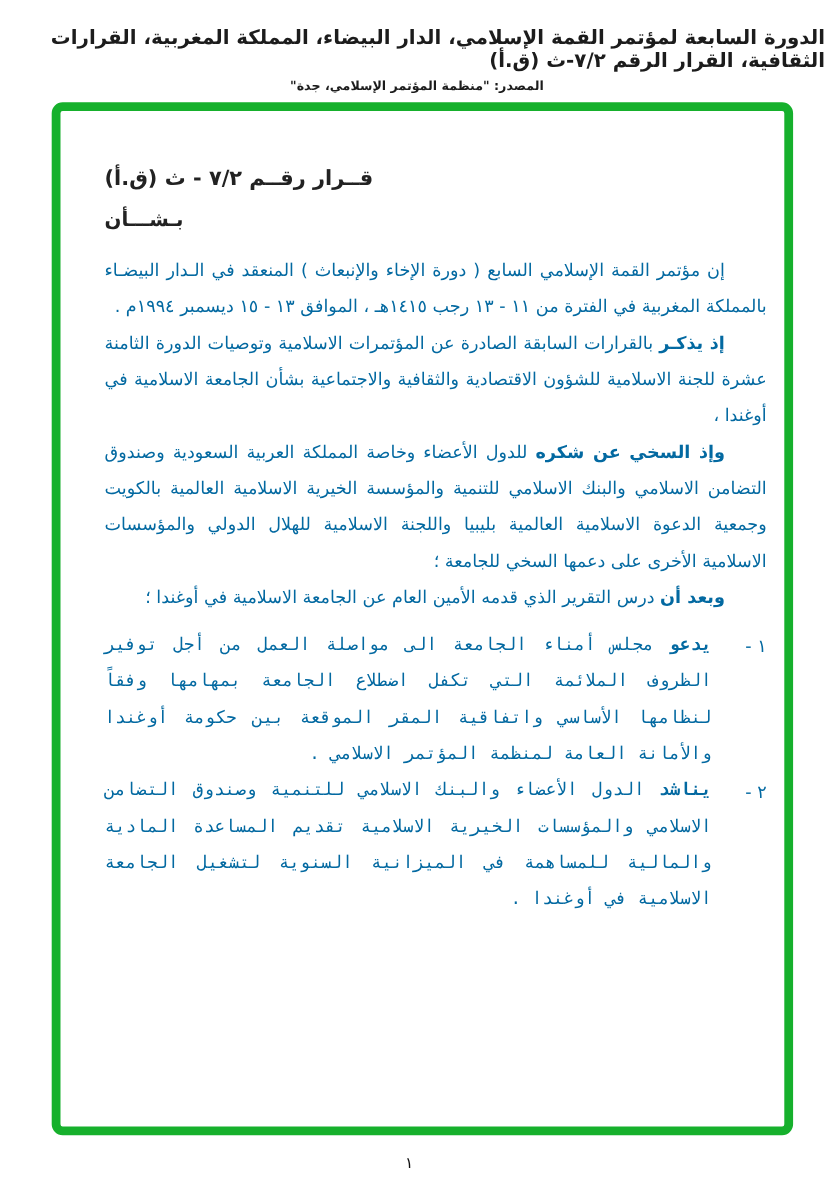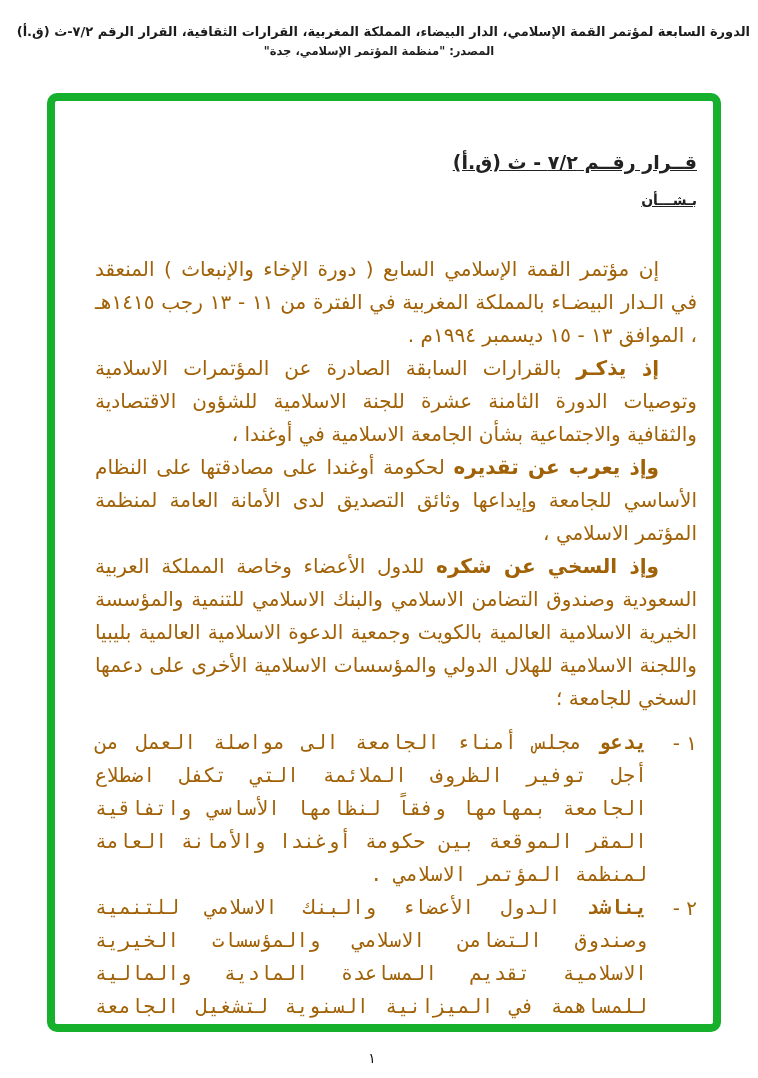--- a/index.html
+++ b/index.html
@@ -9,51 +9,51 @@
     color: #1c1c1c;
     font-family: "DejaVu Sans", sans-serif;
     position: relative;
     overflow: hidden;
   }
   .doc-header { direction: rtl; }
   .doc-header .line1 {
     padding: 24px 8px 0 10px;
     text-align: right;
     font-weight: bold;
-    font-size: 13px;
+    font-size: 18px;
     letter-spacing: 0;
   }
   .doc-header .line2 {
     margin-top: 5px;
     text-align: center;
     font-weight: bold;
     font-size: 11.5px;
   }
   .green-frame {
     position: absolute;
     left: 47px; top: 93px;
     width: 674px; height: 939px;
     border: 8px solid #16b02c;
     border-radius: 10px;
     box-sizing: border-box;
     padding: 48px 16px 0 40px;
     direction: rtl;
     overflow: hidden;
     background: #fff;
   }
-  .title-block { text-align: right; color: #222; text-decoration: underline; }
+  .title-block { text-align: left; color: #222; }
   .title-block .t1 { font-size: 19px; font-weight: bold; line-height: 26px; }
-  .title-block .t2 { font-size: 14px; font-weight: bold; line-height: 26px; margin-top: 12px; }
+  .title-block .t2 { font-size: 18px; font-weight: bold; line-height: 26px; margin-top: 12px; }
   .title-block .t3 { font-size: 19px; font-weight: bold; line-height: 26px; margin-top: 6px; }
   .body-text {
-    margin-top: 40px;
-    font-size: 20px;
+    margin-top: 16px;
+    font-size: 16px;
     line-height: 33px;
     text-align: justify;
-    color: #a16207;
+    color: #0369a1;
   }
   .para { margin: 0; text-indent: 38px; }
   .para b { font-weight: bold; }
   .items { margin-top: 12px; }
   .item { display: flex; gap: 10px; margin: 0; }
   .item-marker { flex: 0 0 40px; white-space: nowrap; }
   .item-text { flex: 1; text-align: justify; font-family: Liberation Mono, monospace; }
   .page-number {
     position: absolute;
     left: 0; right: 14px; bottom: 12px;
@@ -81,30 +81,30 @@
 
     <p class="para">
       <span>إن مؤتمر القمة الإسلامي السابع ( دورة الإخاء والإنبعاث ) المنعقد في الـدار البيضـاء بالمملكة المغربية في الفترة من ١١ - ١٣ رجب ١٤١٥هـ ، الموافق ١٣ - ١٥ ديسمبر ١٩٩٤م .</span>
     </p>
 
     <p class="para">
       <b>إذ يذكـر</b>
       <span>بالقرارات السابقة الصادرة عن المؤتمرات الاسلامية وتوصيات الدورة الثامنة عشرة للجنة الاسلامية للشؤون الاقتصادية والثقافية والاجتماعية بشأن الجامعة الاسلامية في أوغندا ،</span>
     </p>
 
-    <p class="para">
-      <b>وإذ يعرب عن تقديره</b>
-      <span>لحكومة أوغندا على مصادقتها على النظام الأساسي للجامعة وإيداعها وثائق التصديق لدى الأمانة العامة لمنظمة المؤتمر الاسلامي ،</span>
-    </p>
 
     <p class="para">
       <b>وإذ السخي عن شكره</b>
       <span>للدول الأعضاء وخاصة المملكة العربية السعودية وصندوق التضامن الاسلامي والبنك الاسلامي للتنمية والمؤسسة الخيرية الاسلامية العالمية بالكويت وجمعية الدعوة الاسلامية العالمية بليبيا واللجنة الاسلامية للهلال الدولي والمؤسسات الاسلامية الأخرى على دعمها السخي للجامعة ؛</span>
     </p>
 
+    <p class="para">
+      <b>وبعد أن</b>
+      <span>درس التقرير الذي قدمه الأمين العام عن الجامعة الاسلامية في أوغندا ؛</span>
+    </p>
 
     <div class="items">
 
       <div class="item">
         <span class="item-marker">١ -</span>
         <span class="item-text">
           <b>يدعو</b>
           <span>مجلس أمناء الجامعة الى مواصلة العمل من أجل توفير الظروف الملائمة التي تكفل اضطلاع الجامعة بمهامها وفقاً لنظامها الأساسي واتفاقية المقر الموقعة بين حكومة أوغندا والأمانة العامة لمنظمة المؤتمر الاسلامي .</span>
         </span>
       </div>

